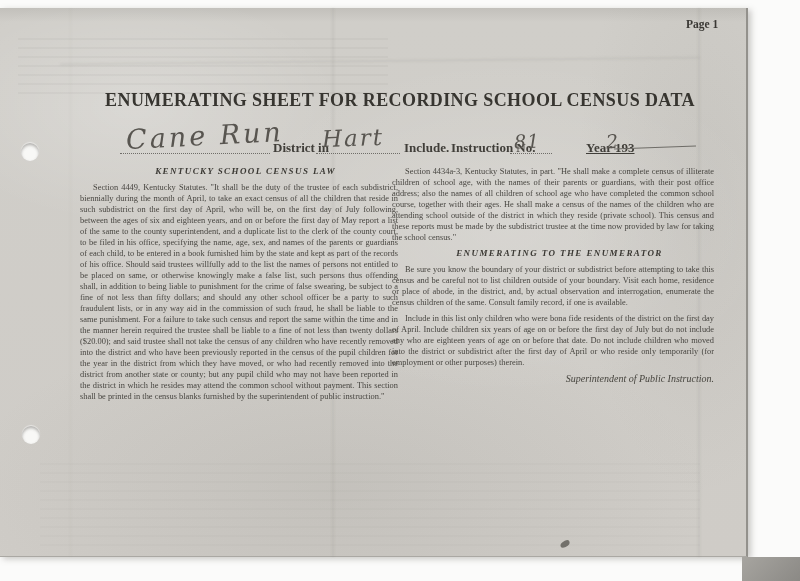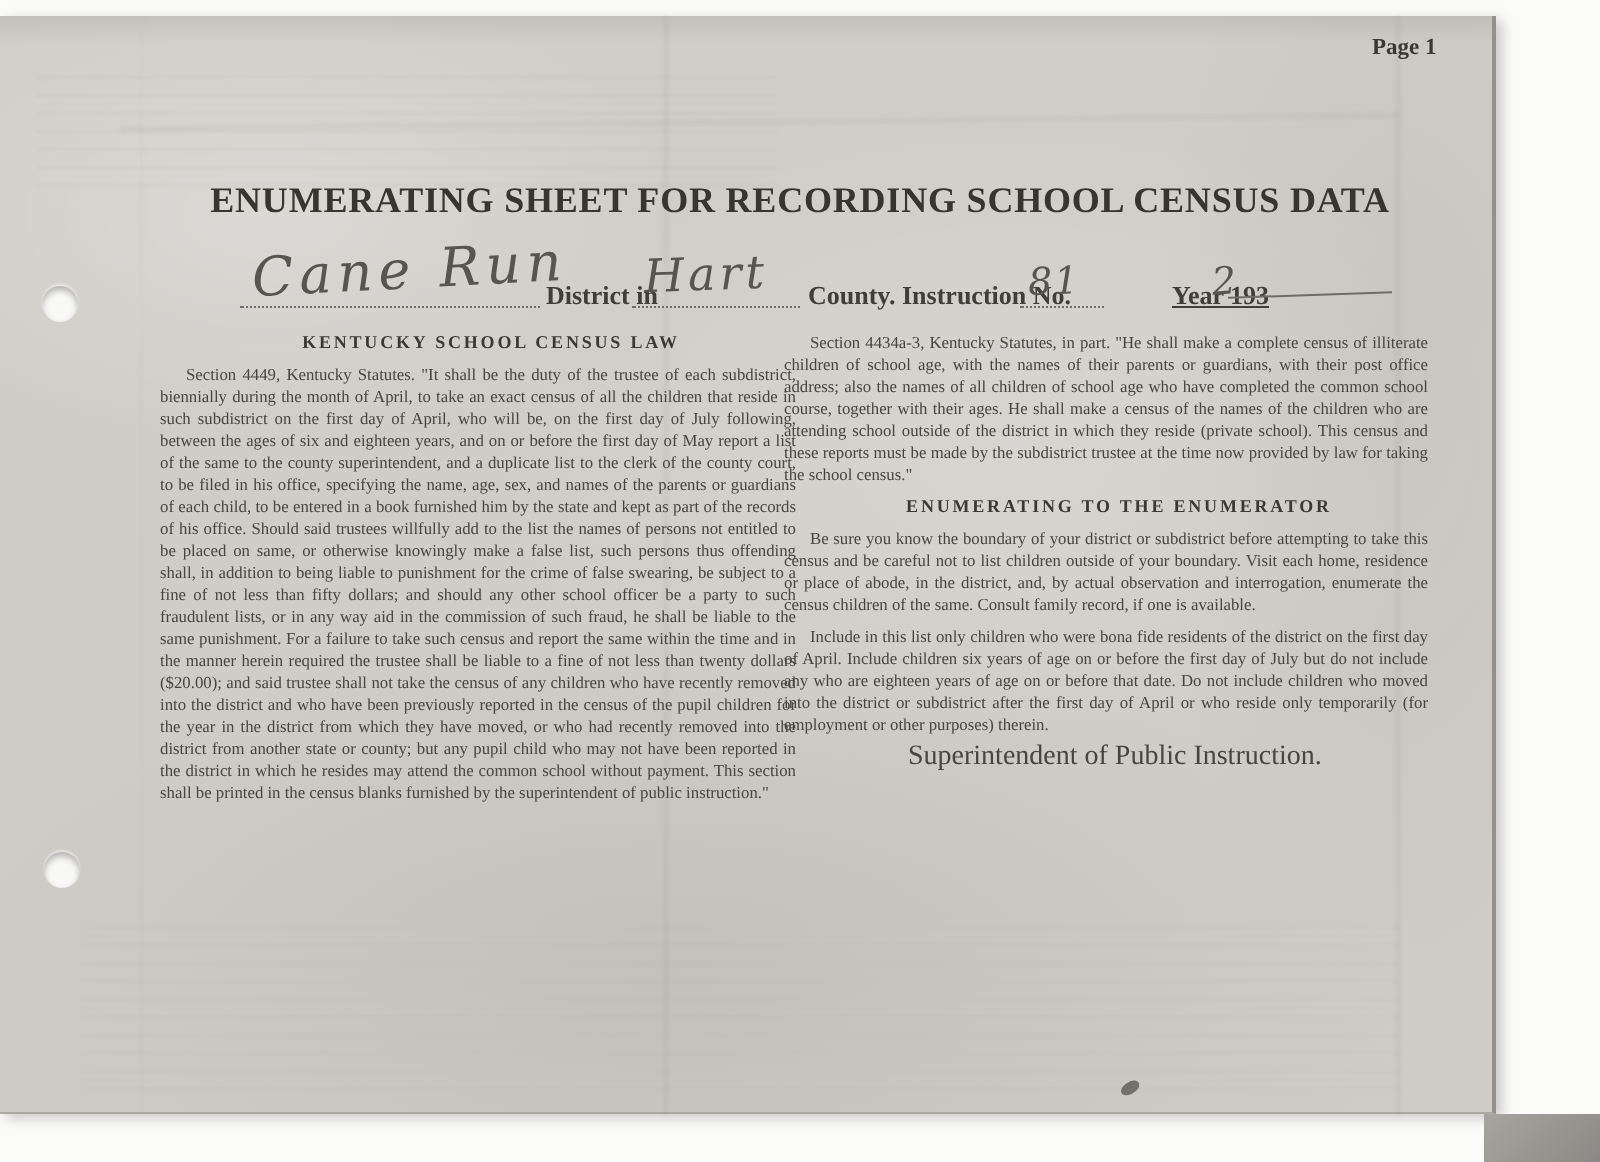--- a/index.html
+++ b/index.html
@@ -86,31 +86,32 @@
     color: #474540;
     text-align: justify;
   }
   .col-left  { left: 80px;  width: 318px; }
   .col-right { left: 392px; width: 322px; }
   .col-heading {
     text-align: center; font-weight: bold;
     font-size: 9px; letter-spacing: 1.4px;
     color: #3b3934; margin: 0 0 5px 0;
     text-indent: 0;
+    font-style: italic;
   }
   .col p { margin: 0 0 5px 0; text-indent: 13px; }
   .instructions-heading { margin-top: 7px; }
   .sig-name {
     margin-top: 6px; text-align: center;
     font-size: 8.6px; font-weight: bold; letter-spacing: 0.3px;
     color: #44423d;
   }
   .sig-title {
-    text-align: left; padding-left: 62px;
-    font-size: 14px; color: #47453f;
+    text-align: right; padding-left: 62px;
+    font-size: 10px; color: #47453f; font-style: italic;
   }
   
   .hole {
     position: absolute; width: 18px; height: 18px; border-radius: 50%;
     background: #f8f8f6;
     box-shadow: inset 0 2px 3px rgba(95,93,88,0.45), 0 -1px 1px rgba(255,255,255,0.5);
   }
   .hole-top    { left: 21px; top: 143px; }
   .hole-bottom { left: 22px; top: 426px; }
   .smudge {
@@ -145,21 +146,21 @@
 
   <div class="doc-title">ENUMERATING SHEET FOR RECORDING SCHOOL CENSUS DATA</div>
 
   <div>
     <span class="hw hw-district">Cane Run</span>
     <div class="blank-line" style="left:120px; width:150px;"></div>
     <span class="form-label" style="left:273px;">District in</span>
 
     <span class="hw hw-county">Hart</span>
     <div class="blank-line" style="left:316px; width:84px;"></div>
-    <span class="form-label" style="left:404px;">County.</span>
+    <span class="form-label" style="left:404px;">Include.</span>
 
     <span class="form-label" style="left:451px;">Instruction No.</span>
     <span class="hw hw-subdistrict">81</span>
     <div class="blank-line" style="left:510px; width:42px;"></div>
 
     <span class="form-label" style="left:586px;text-decoration:underline;">Year 193</span>
     <span class="hw hw-year">2</span>
     <div class="pencil-line"></div>
   </div>
 

